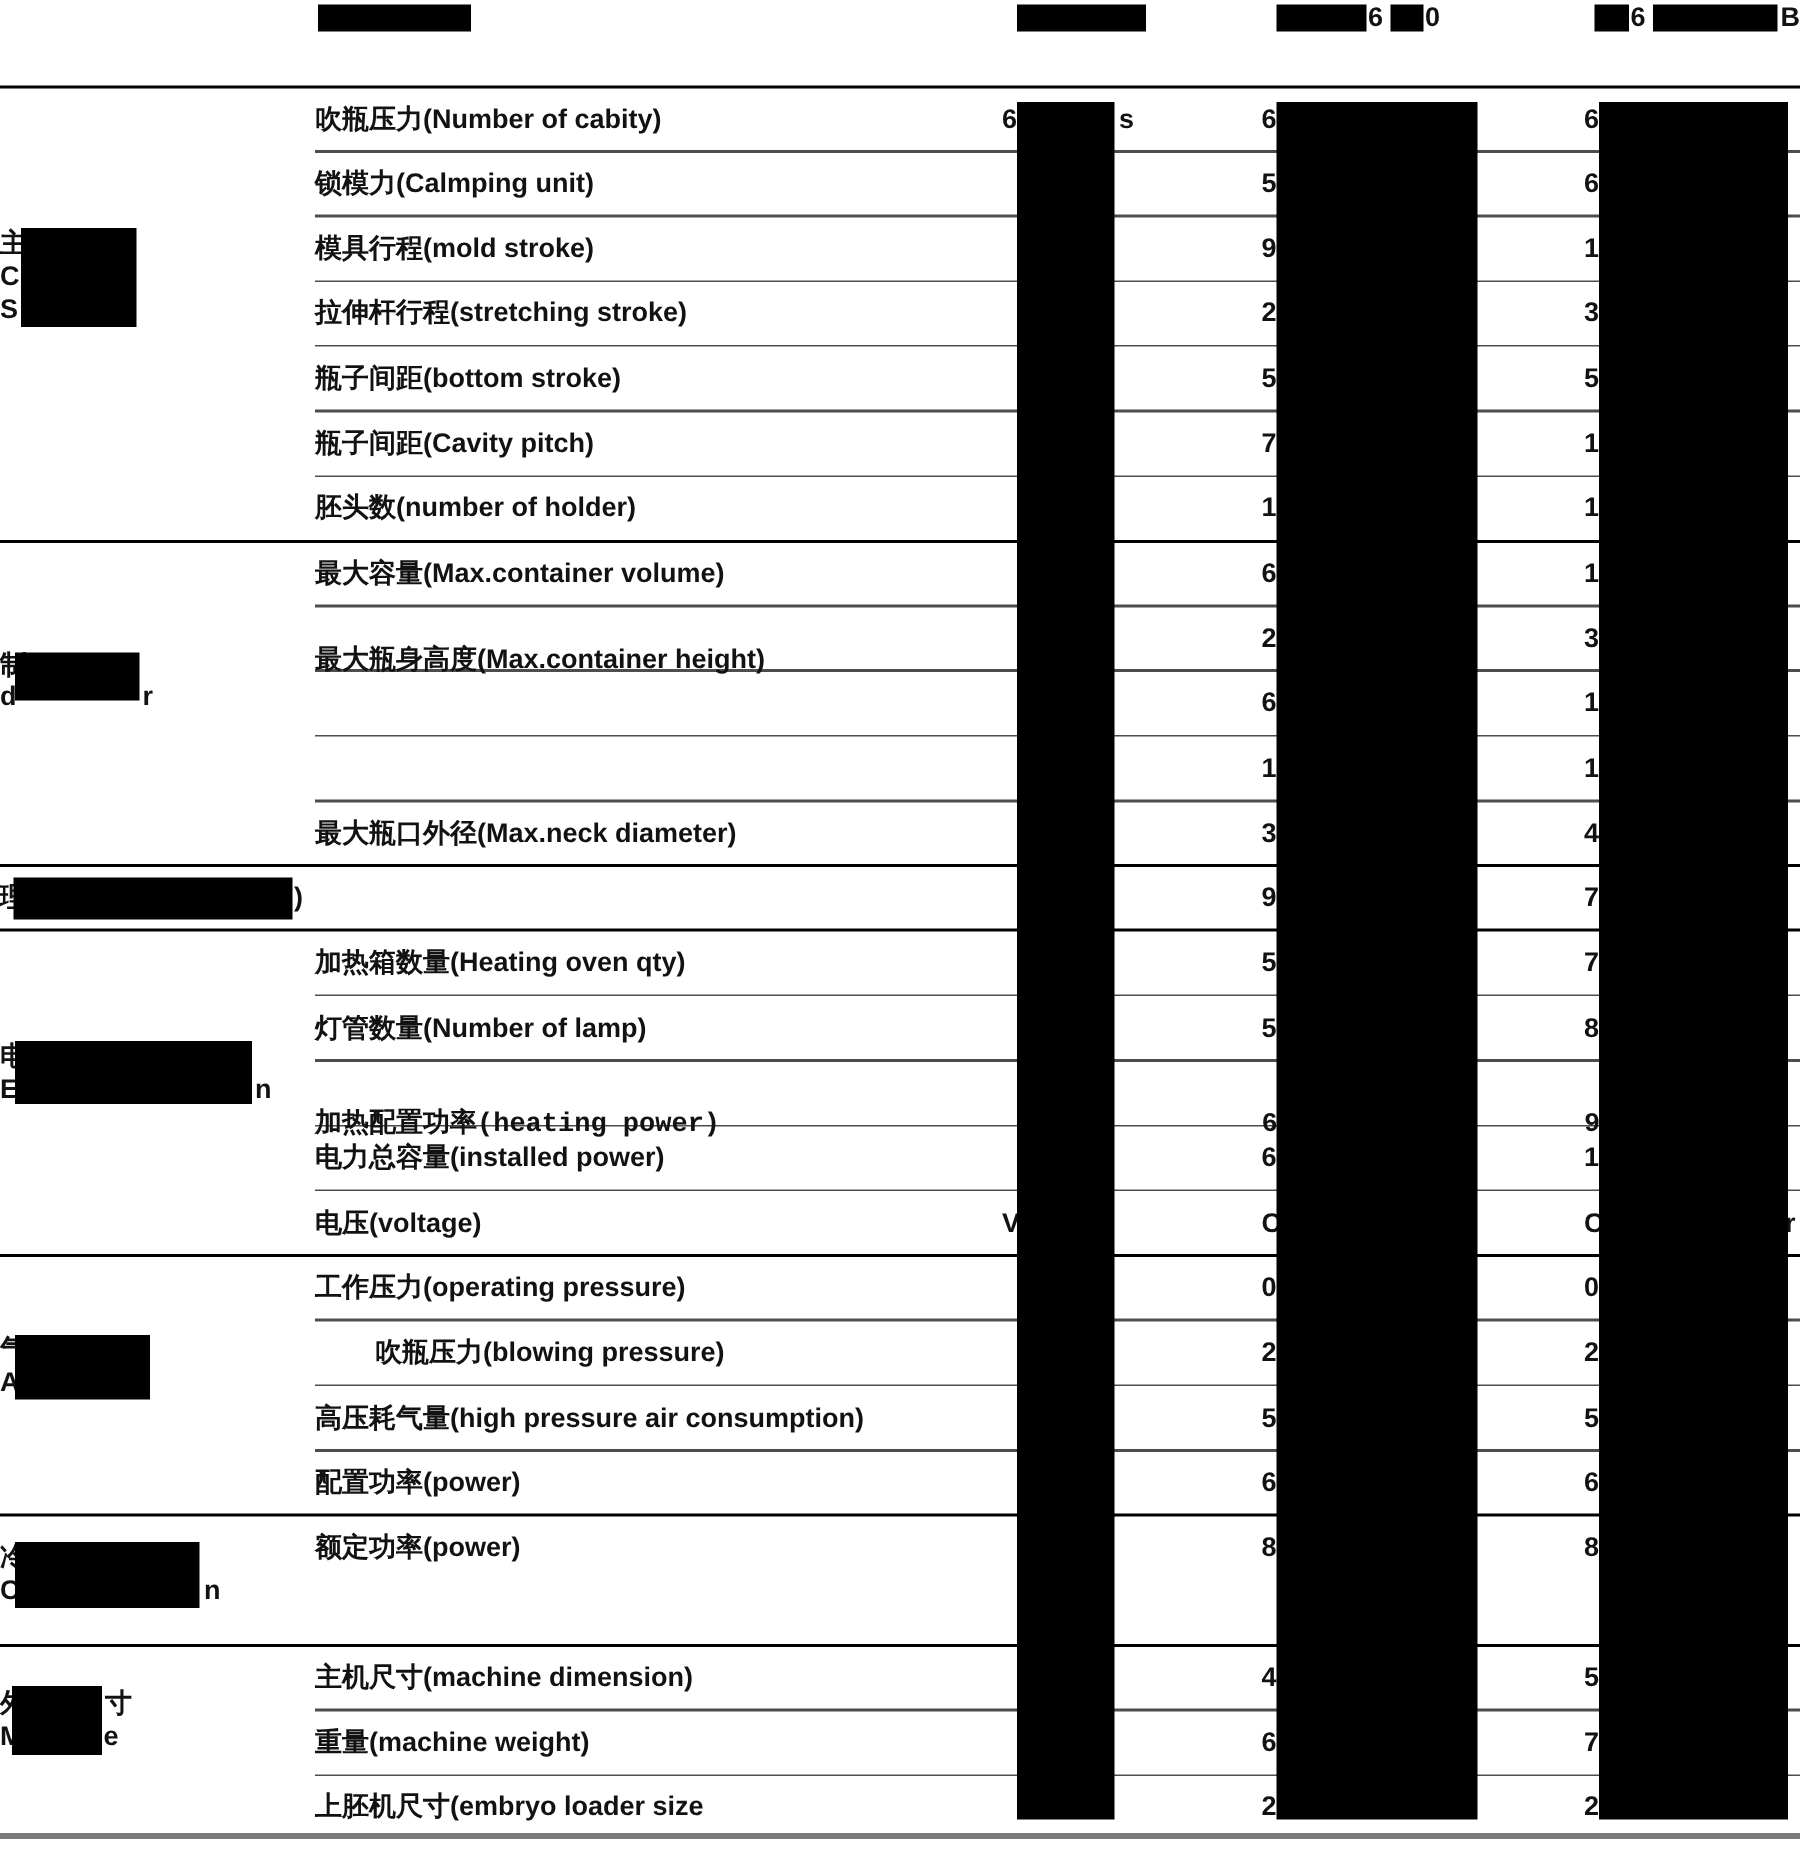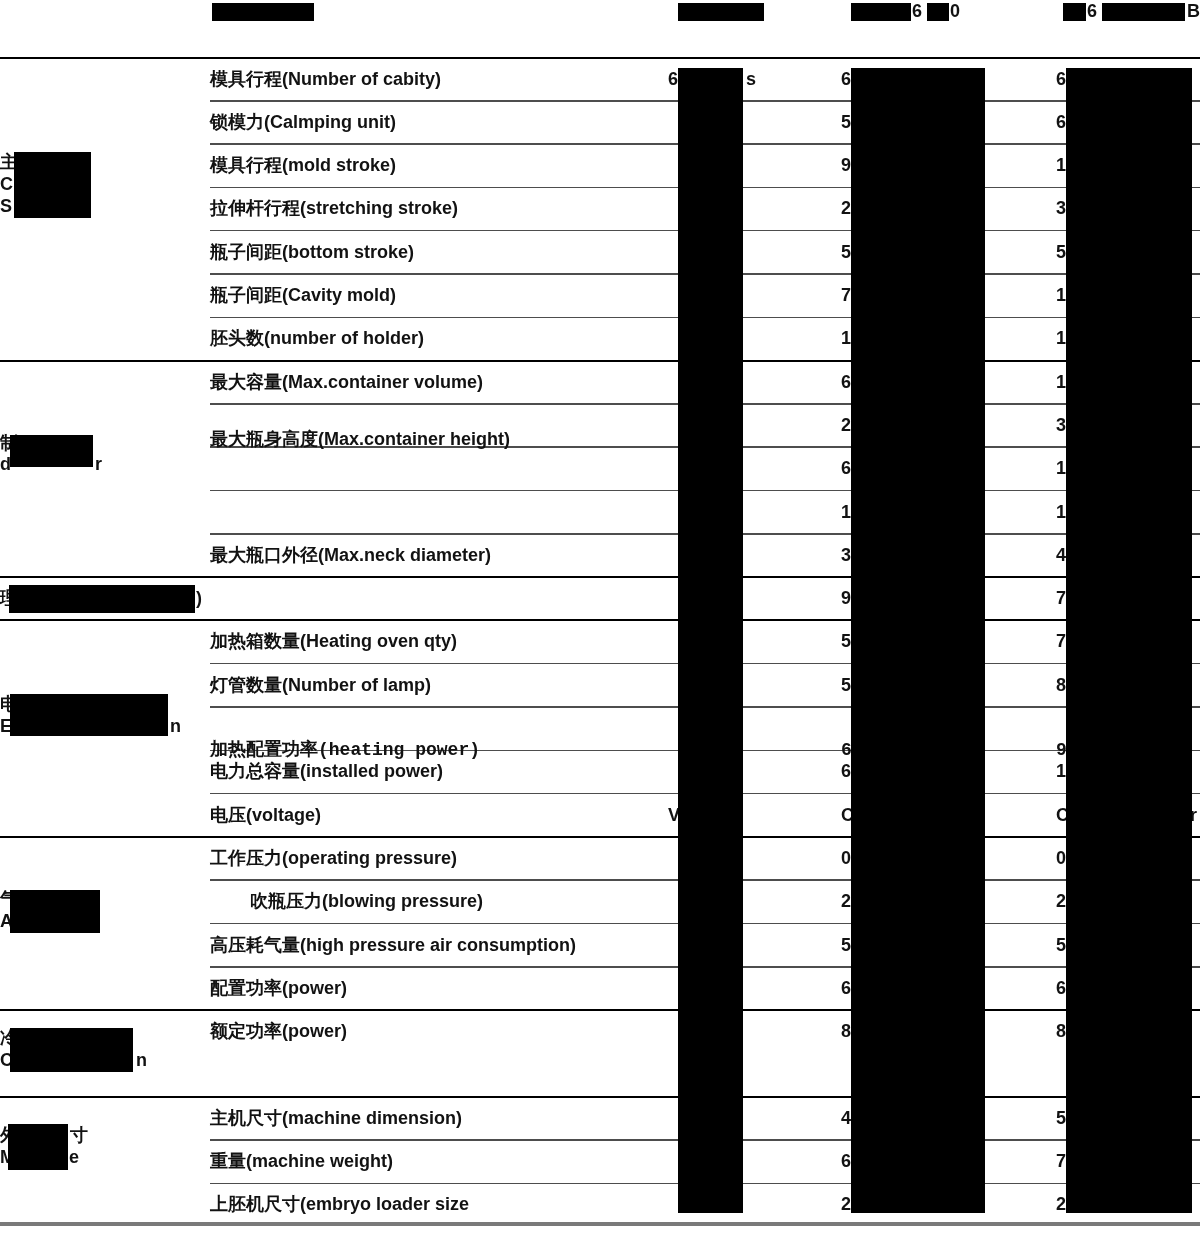--- a/index.html
+++ b/index.html
@@ -37,21 +37,21 @@
 
     <div class="redact" style="left:1063px;top:3px;width:23px;height:18px;"></div>
     <span class="hfrag" style="left:1087px;top:1px;">6</span>
     <div class="redact" style="left:1102px;top:3px;width:83px;height:18px;"></div>
     <span class="hfrag" style="left:1187px;top:1px;">B</span>
   </div>
 
   <div id="built">
       <div class="line-top" style="top: 57px;"></div>
       <div class="row" style="top: 57.5px; height: 43.3px;">
-        <span class="rlabel" style="line-height: 43.3px; height: 43.3px; top: 0px;">模具行程(Number of cabity)</span>
+        <span class="rlabel" style="line-height: 43.3px; height: 43.3px; top: 0px;">吹瓶压力(Number of cabity)</span>
         <span class="frag" style="left: 668px; line-height: 43.3px; height: 43.3px; top: 0px;">6</span>
         <span class="frag" style="left: 746px; line-height: 43.3px; height: 43.3px; top: 0px;">s</span>
         <span class="frag" style="left: 841px; line-height: 43.3px; height: 43.3px; top: 0px;">6</span>
         <span class="frag" style="left: 1056px; line-height: 43.3px; height: 43.3px; top: 0px;">6</span>
       </div>
       <div class="row" style="top: 100.8px; height: 43.3px;">
         <span class="rlabel" style="line-height: 43.3px; height: 43.3px; top: 0px;">锁模力(Calmping unit)</span>
         <span class="frag" style="left: 841px; line-height: 43.3px; height: 43.3px; top: 0px;">5</span>
         <span class="frag" style="left: 1056px; line-height: 43.3px; height: 43.3px; top: 0px;">6</span>
       </div>
@@ -68,21 +68,21 @@
         <span class="frag" style="left: 1056px; line-height: 43.3px; height: 43.3px; top: 0px;">3</span>
       </div>
       <div class="line-part" style="top: 186.6px;"></div>
       <div class="row" style="top: 230.7px; height: 43.3px;">
         <span class="rlabel" style="line-height: 43.3px; height: 43.3px; top: 0px;">瓶子间距(bottom stroke)</span>
         <span class="frag" style="left: 841px; line-height: 43.3px; height: 43.3px; top: 0px;">5</span>
         <span class="frag" style="left: 1056px; line-height: 43.3px; height: 43.3px; top: 0px;">5</span>
       </div>
       <div class="line-part" style="top: 229.9px;"></div>
       <div class="row" style="top: 274px; height: 43.3px;">
-        <span class="rlabel" style="line-height: 43.3px; height: 43.3px; top: 0px;">瓶子间距(Cavity mold)</span>
+        <span class="rlabel" style="line-height: 43.3px; height: 43.3px; top: 0px;">瓶子间距(Cavity pitch)</span>
         <span class="frag" style="left: 841px; line-height: 43.3px; height: 43.3px; top: 0px;">7</span>
         <span class="frag" style="left: 1056px; line-height: 43.3px; height: 43.3px; top: 0px;">1</span>
       </div>
       <div class="line-part" style="top: 273.2px;"></div>
       <div class="row" style="top: 317.3px; height: 43.3px;">
         <span class="rlabel" style="line-height: 43.3px; height: 43.3px; top: 0px;">胚头数(number of holder)</span>
         <span class="frag" style="left: 841px; line-height: 43.3px; height: 43.3px; top: 0px;">1</span>
         <span class="frag" style="left: 1056px; line-height: 43.3px; height: 43.3px; top: 0px;">1</span>
       </div>
       <div class="line-part" style="top: 316.5px;"></div>

